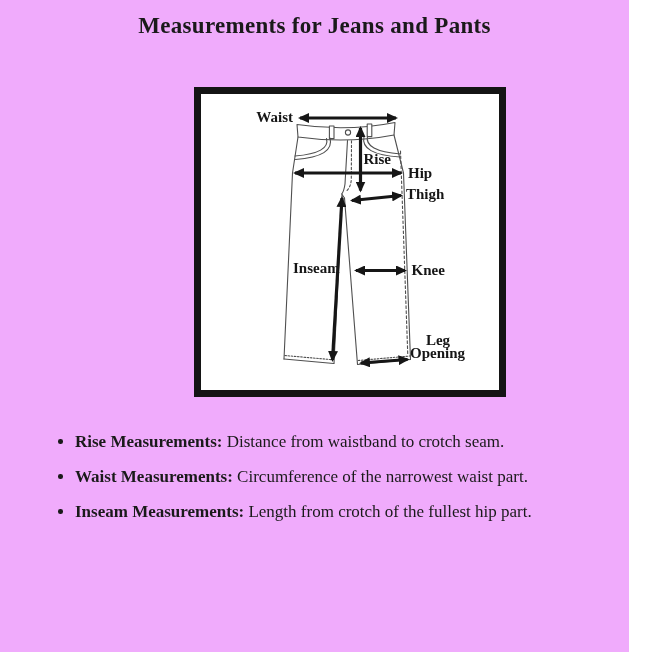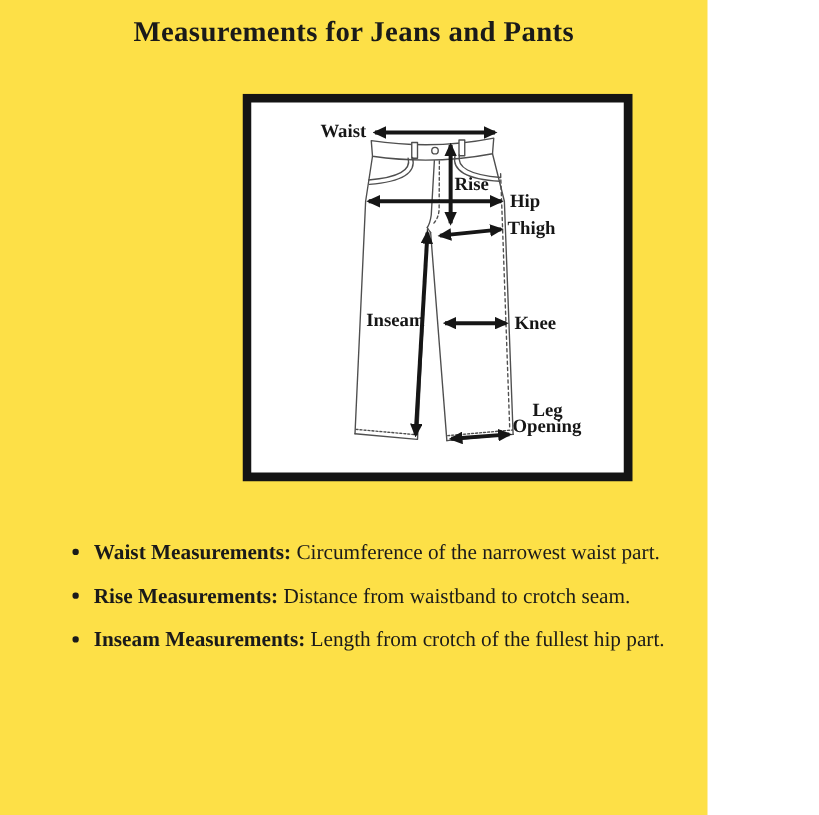--- a/index.html
+++ b/index.html
@@ -4,36 +4,36 @@
 <style>
   html, body { margin: 0; padding: 0; }
   body {
     width: 655px; height: 652px;
     background: #ffffff;
     font-family: "Liberation Serif", serif;
     color: #1a1a1a;
   }
   .page {
     position: relative;
-    width: 566px; height: 652px;
-    background: #fde047;
+    width: 629px; height: 652px;
+    background: #f0abfc;
     overflow: hidden;
   }
   .title {
     position: absolute;
     top: 13px; left: 0;
     width: 100%;
     text-align: center;
     font-size: 23px;
     font-weight: bold;
     letter-spacing: 0.3px;
   }
   .diagram {
     position: absolute;
-    left: 182px; top: 75px;
+    left: 182px; top: 87px;
     width: 313px; height: 311px; padding-left: 12px;
   }
   .diagram svg { display: block; }
   .measure-label {
     font-family: "Liberation Serif", serif;
     font-weight: bold;
     font-size: 15px;
     fill: #161616;
   }
   .defs-list {
@@ -128,27 +128,27 @@
         <text class="measure-label" x="217.5" y="188">Knee</text>
         <text class="measure-label" x="244" y="257.5" text-anchor="middle">Leg</text>
         <text class="measure-label" x="243.5" y="270.5" text-anchor="middle">Opening</text>
       </g>
     </svg>
   </div>
 
   <ul class="defs-list">
     <li class="def-item">
       <span class="dot"></span>
-      <span class="def-label">Waist Measurements:</span>
-      <span class="def-text">Circumference of the narrowest waist part.</span>
+      <span class="def-label">Rise Measurements:</span>
+      <span class="def-text">Distance from waistband to crotch seam.</span>
     </li>
     <li class="def-item">
       <span class="dot"></span>
-      <span class="def-label">Rise Measurements:</span>
-      <span class="def-text">Distance from waistband to crotch seam.</span>
+      <span class="def-label">Waist Measurements:</span>
+      <span class="def-text">Circumference of the narrowest waist part.</span>
     </li>
     <li class="def-item">
       <span class="dot"></span>
       <span class="def-label">Inseam Measurements:</span>
       <span class="def-text">Length from crotch of the fullest hip part.</span>
     </li>
   </ul>
 
 </div>
 

